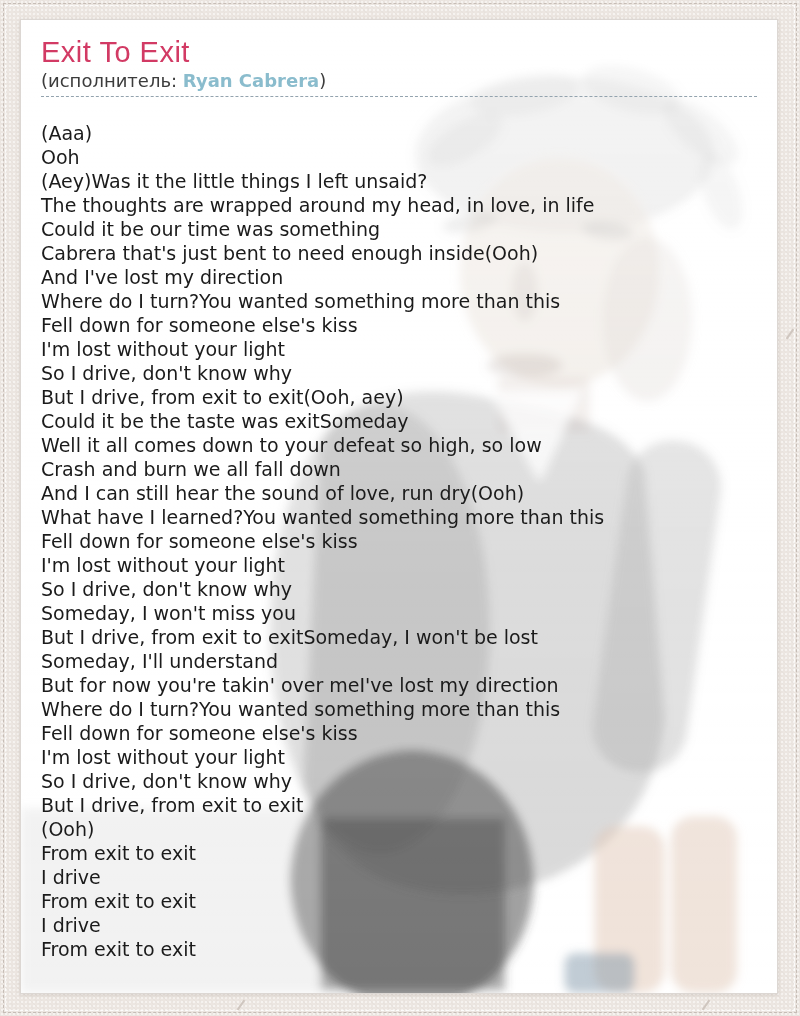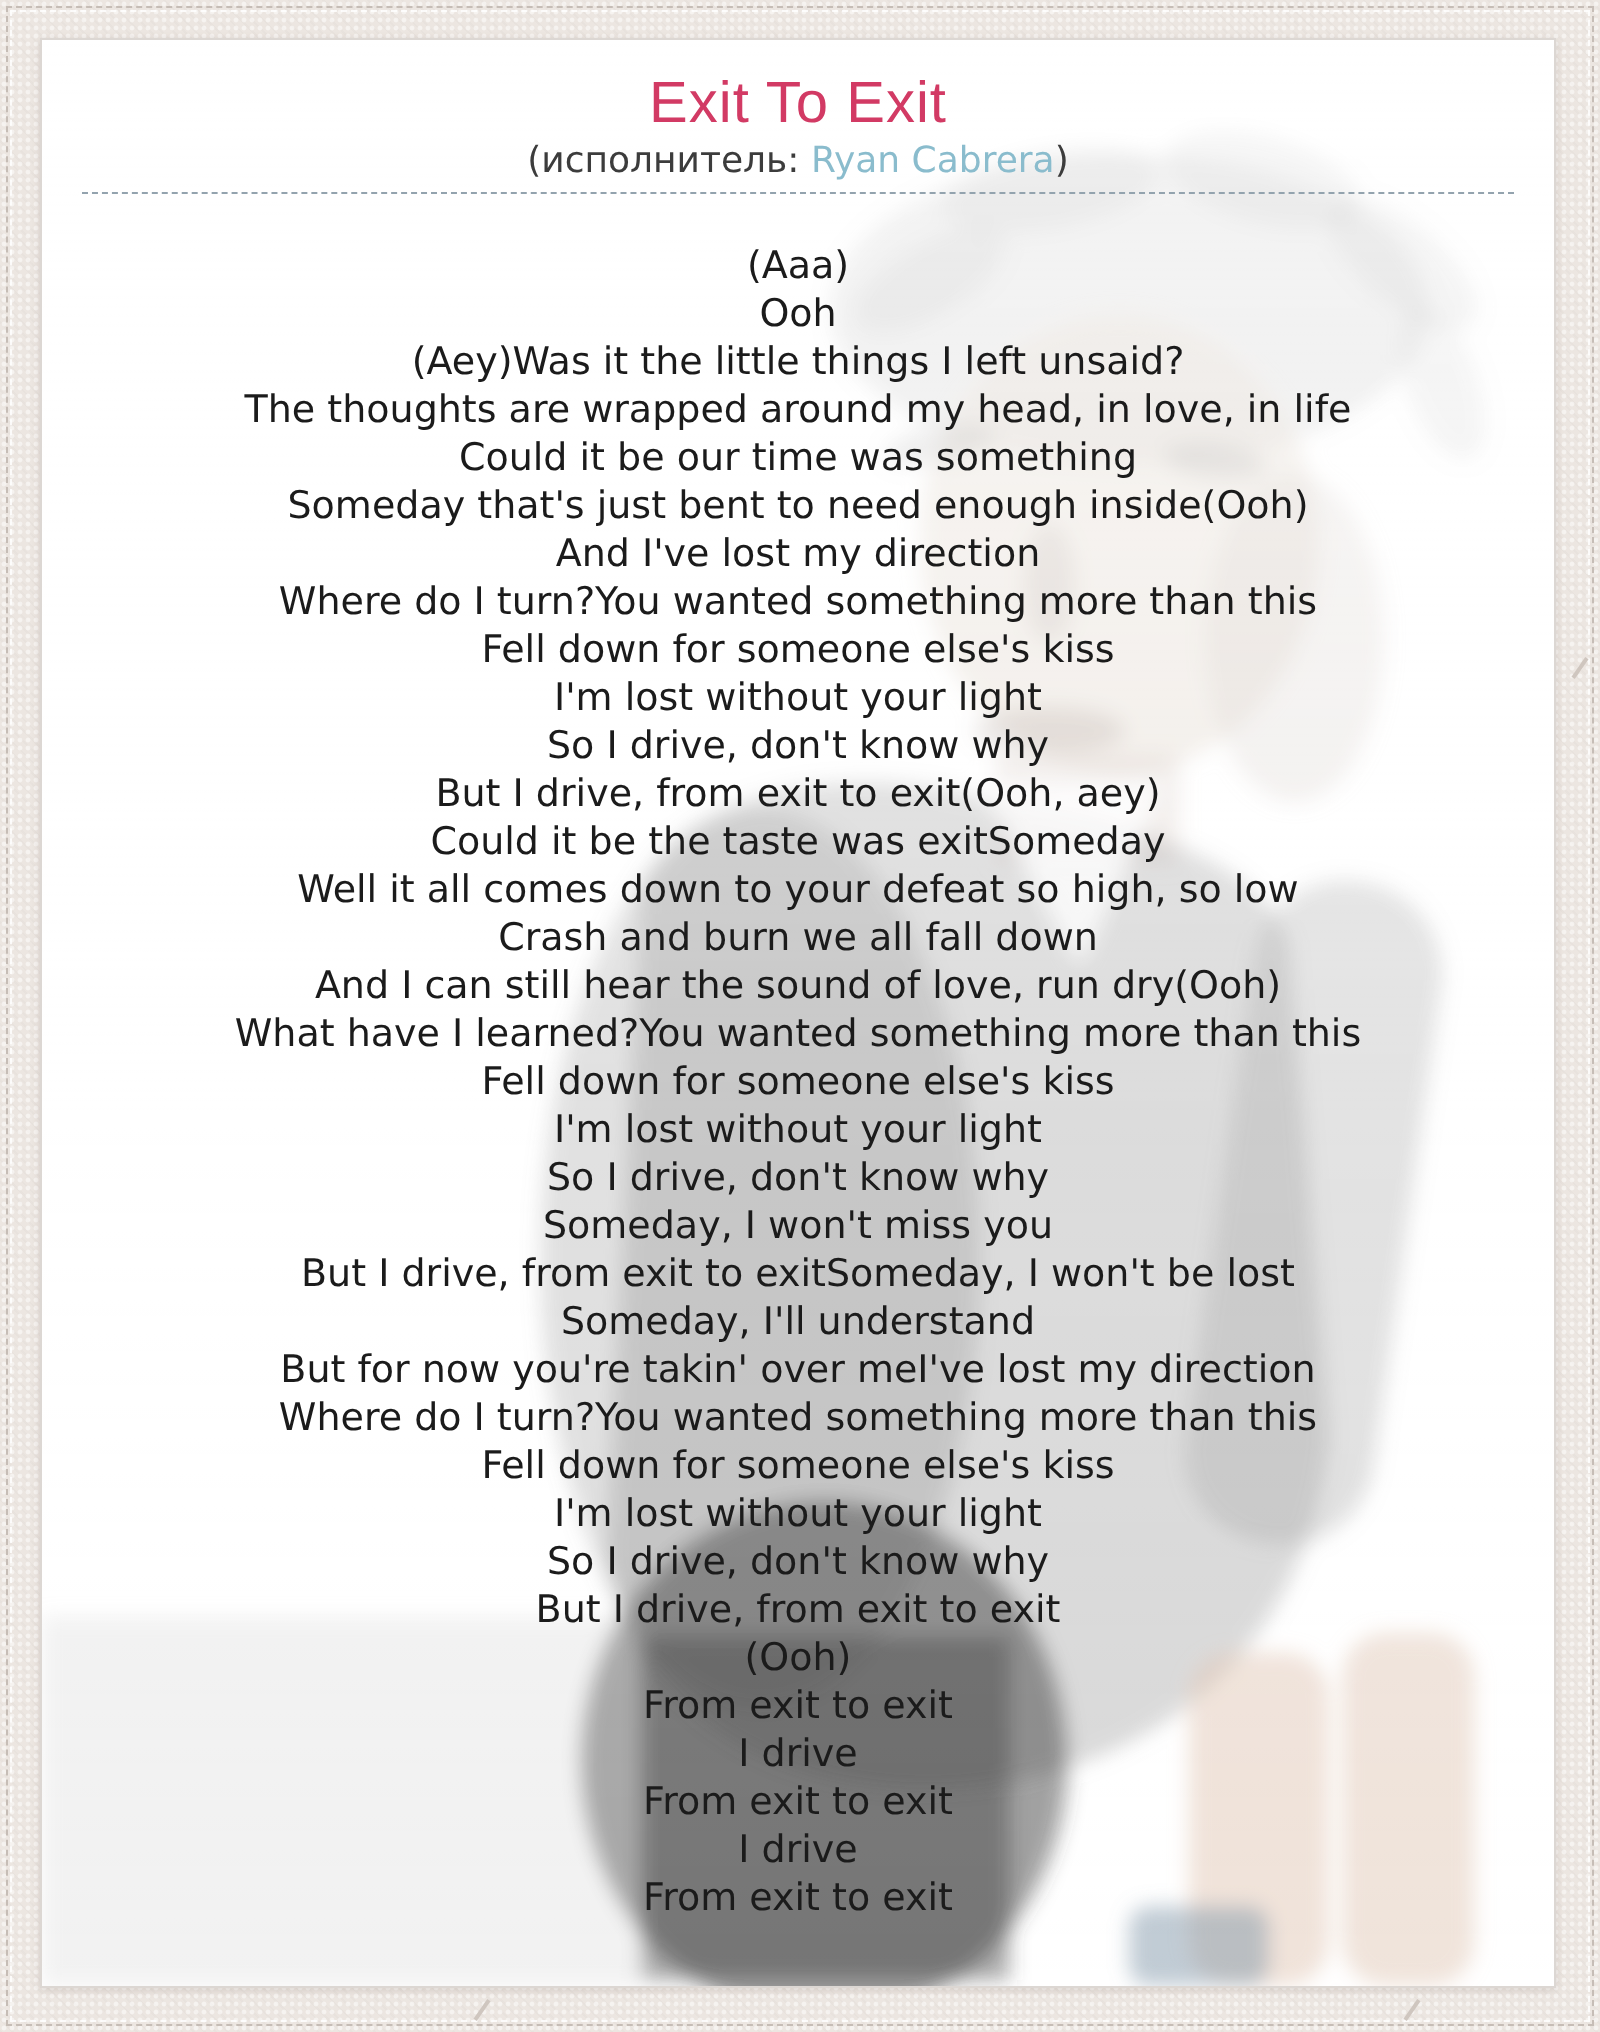--- a/index.html
+++ b/index.html
@@ -40,21 +40,20 @@
     pointer-events:none;
   }
   .card{
     position:absolute;
     left:20px; top:19px;
     width:758px; height:975px;
     background:var(--c-card_bg);
     border:1px solid #dcd7d3;
     box-shadow:0 1px 4px rgba(110,95,85,.20);
     overflow:hidden;
-    text-align:center;
   }
   .watermark{
     position:absolute; inset:0;
     width:100%; height:100%;
     pointer-events:none;
   }
   .content{
     position:relative;
     padding:16px 20px 0 20px;
   }
@@ -73,20 +72,21 @@
   .subtitle{
     margin-top:3px;
     font-size:18px;
     line-height:20px;
     color:var(--c-subtitle);
   }
   .artist-link{
     color:var(--c-artist_link);
     text-decoration:none;
     cursor:pointer;
+    font-weight:bold;
   }
   .lyrics{
     margin-top:24px;
     font-size:19px;
     line-height:24px;
     color:var(--c-text);
   }
   .lyrics .line{white-space:pre;}
 </style>
 </head>
@@ -150,21 +150,21 @@
     <div class="header-block">
       <h1 class="song-title">Exit To Exit</h1>
       <div class="subtitle"><span>(исполнитель: </span><a class="artist-link">Ryan Cabrera</a><span>)</span></div>
     </div>
     <div class="lyrics">
         <div class="line">(Aaa)</div>
         <div class="line">Ooh</div>
         <div class="line">(Aey)Was it the little things I left unsaid?</div>
         <div class="line">The thoughts are wrapped around my head, in love, in life</div>
         <div class="line">Could it be our time was something</div>
-        <div class="line">Someday that's just bent to need enough inside(Ooh)</div>
+        <div class="line">Cabrera that's just bent to need enough inside(Ooh)</div>
         <div class="line">And I've lost my direction</div>
         <div class="line">Where do I turn?You wanted something more than this</div>
         <div class="line">Fell down for someone else's kiss</div>
         <div class="line">I'm lost without your light</div>
         <div class="line">So I drive, don't know why</div>
         <div class="line">But I drive, from exit to exit(Ooh, aey)</div>
         <div class="line">Could it be the taste was exitSomeday</div>
         <div class="line">Well it all comes down to your defeat so high, so low</div>
         <div class="line">Crash and burn we all fall down</div>
         <div class="line">And I can still hear the sound of love, run dry(Ooh)</div>

